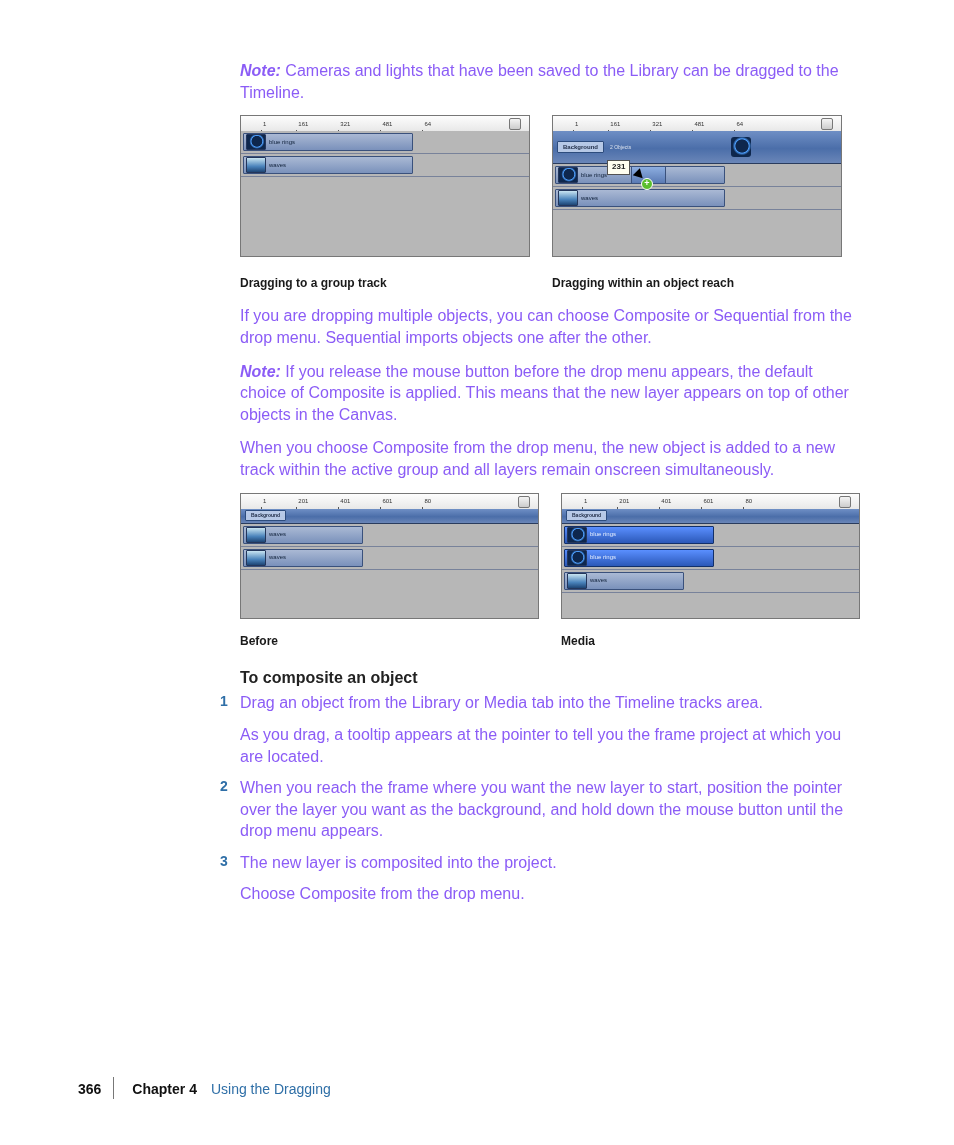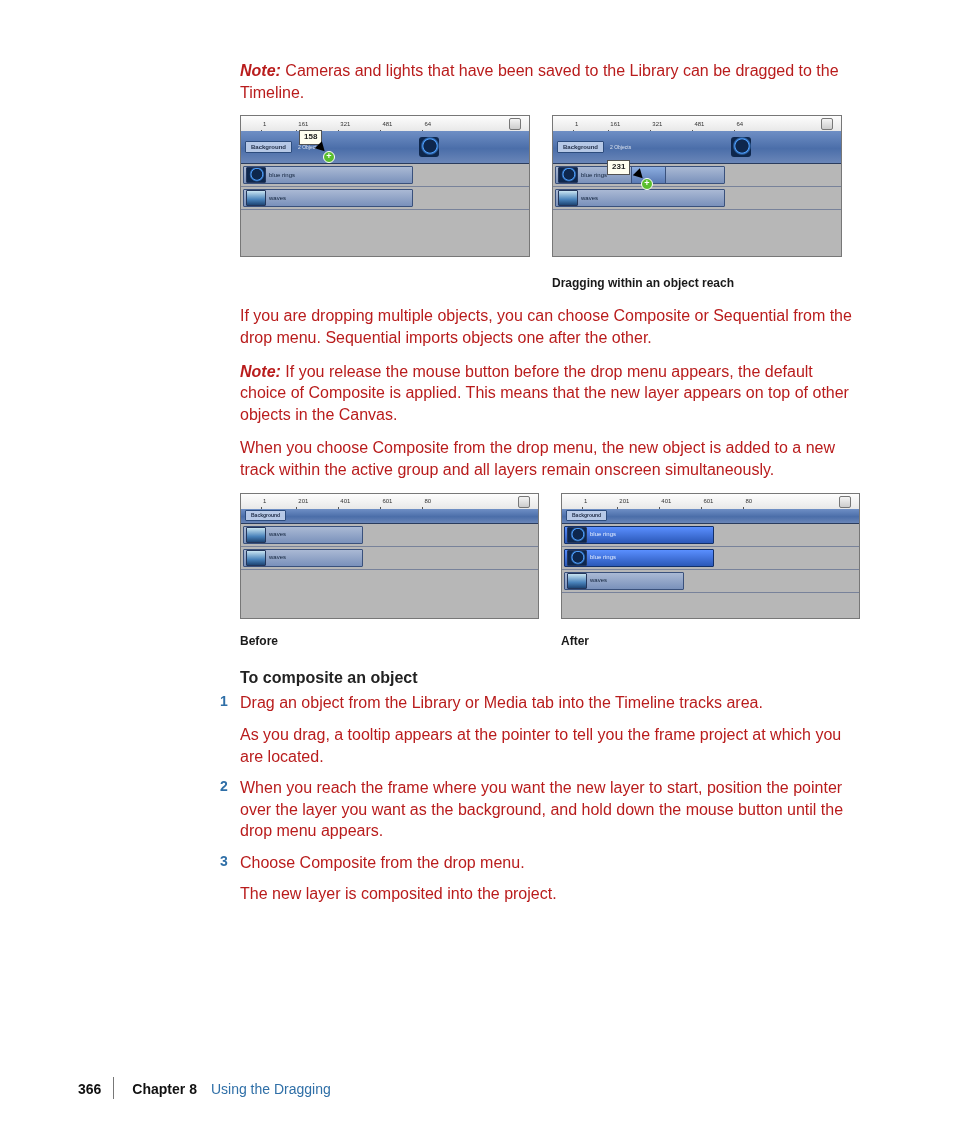--- a/index.html
+++ b/index.html
@@ -15,21 +15,21 @@
     width: 954px;
     height: 1145px;
     position: relative;
     box-sizing: border-box;
     padding: 60px 90px 40px 90px;
   }
   .content {
     margin-left: 150px;
     width: 620px;
   }
-  p { margin: 0 0 12px 0; color:#b91c1c; }
+  p { margin: 0 0 12px 0; color:#8b5cf6; }
   .note-label { font-weight: 700; font-style: italic; }
   .heading {
     color: #2f6fa7;
     font-size: 22px;
     font-weight: 600;
     margin: 20px 0 4px 0;
   }
   .subhead {
     font-weight: 700;
     margin: 18px 0 4px 0;
@@ -259,41 +259,35 @@
       <div class="fig">
         <div class="timeline-shot">
           <div class="ruler">
             <span class="tick">1</span>
             <span class="tick">161</span>
             <span class="tick">321</span>
             <span class="tick">481</span>
             <span class="tick">64</span>
           </div>
           <div class="tracks">
-            <div class="group-track">
-              <span class="group-header-label">Background</span>
-              <span class="group-sub">2 Objects</span>
-              <div class="thumb-circle"></div>
-              <div class="tooltip-badge" style="left:58px;top:-1px;">158</div>
-              <div class="drop-cursor" style="left:76px;top:12px;"></div>
-            </div>
             <div class="obj-track">
               <div class="clip" style="width:170px;margin-left:2px;">
                 <div class="swatch"></div>
                 <span class="clip-label">blue rings</span>
               </div>
             </div>
             <div class="obj-track">
               <div class="clip" style="width:170px;margin-left:2px;">
                 <div class="swatch wave"></div>
                 <span class="clip-label">waves</span>
               </div>
             </div>
           </div>
         </div>
+        <div class="fig-caption">Dragging to a group track</div>
       </div>
 
       <div class="fig">
         <div class="timeline-shot">
           <div class="ruler">
             <span class="tick">1</span>
             <span class="tick">161</span>
             <span class="tick">321</span>
             <span class="tick">481</span>
             <span class="tick">64</span>
@@ -391,21 +385,21 @@
               </div>
             </div>
             <div class="obj-track">
               <div class="clip" style="width:120px;margin-left:2px;">
                 <div class="swatch wave"></div>
                 <span class="clip-label">waves</span>
               </div>
             </div>
           </div>
         </div>
-        <div class="fig-caption small-gap">After</div>
+        <div class="fig-caption small-gap">Media</div>
       </div>
     </div>
 
     <div class="subhead">To composite an object</div>
 
     <ol class="steps">
       <li>
         <span class="num">1</span>
         <div class="step-body">
           <p>Drag an object from the Library or Media tab into the Timeline tracks area.</p>
@@ -414,27 +408,27 @@
       </li>
       <li>
         <span class="num">2</span>
         <div class="step-body">
           <p>When you reach the frame where you want the new layer to start, position the pointer over the layer you want as the background, and hold down the mouse button until the drop menu appears.</p>
         </div>
       </li>
       <li>
         <span class="num">3</span>
         <div class="step-body">
+          <p>The new layer is composited into the project.</p>
           <p>Choose Composite from the drop menu.</p>
-          <p>The new layer is composited into the project.</p>
         </div>
       </li>
     </ol>
 
   </div>
 
   <div class="footer">
     <span class="pnum">366</span>
     <span class="bar"></span>
-    <span class="chap">Chapter 8</span>
+    <span class="chap">Chapter 4</span>
     <span class="title">Using the Dragging</span>
   </div>
 </div>
 
 </body></html>

